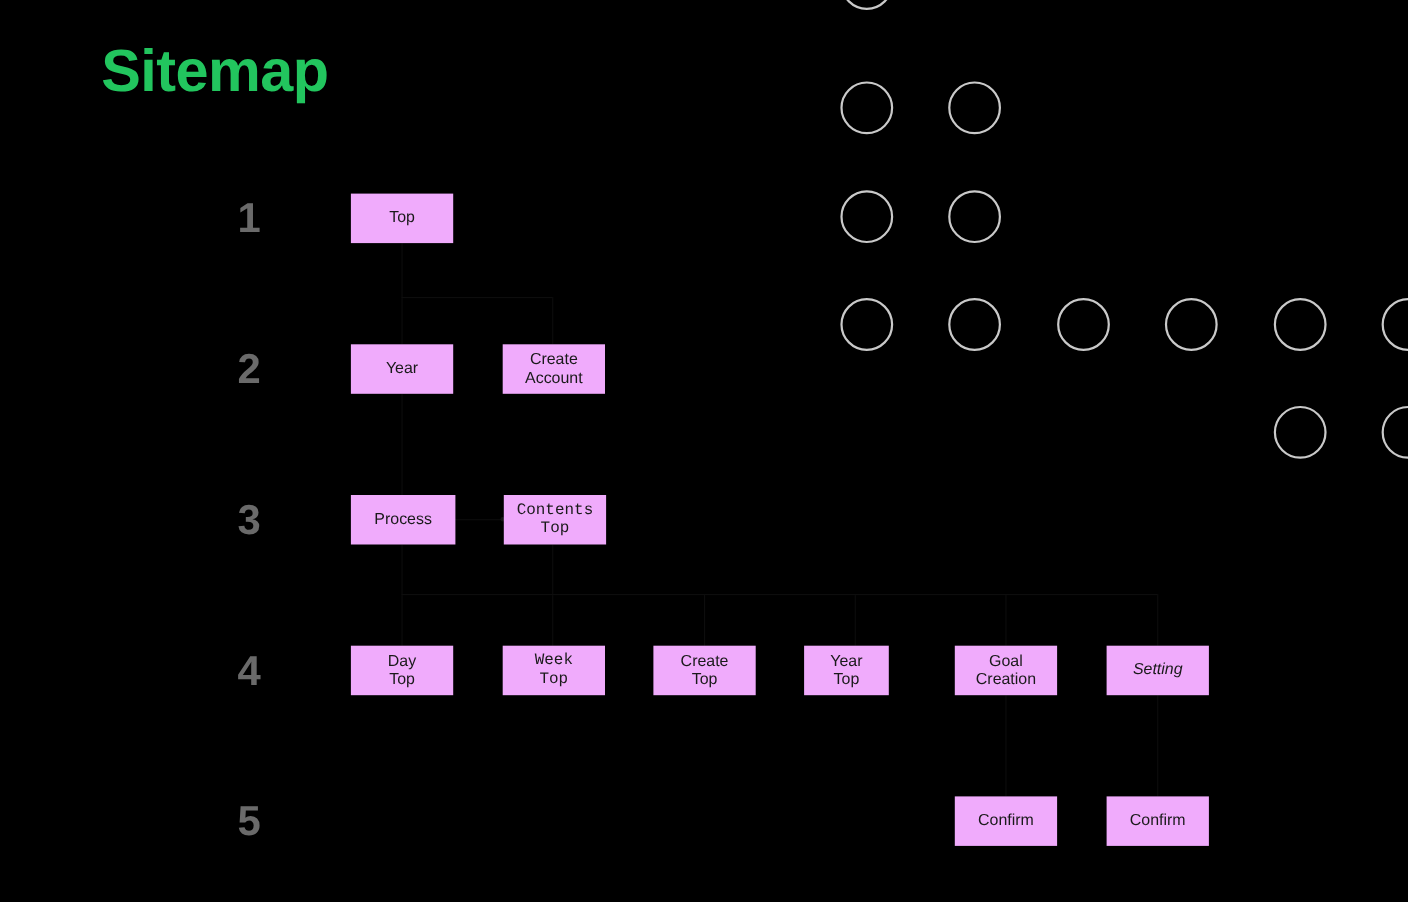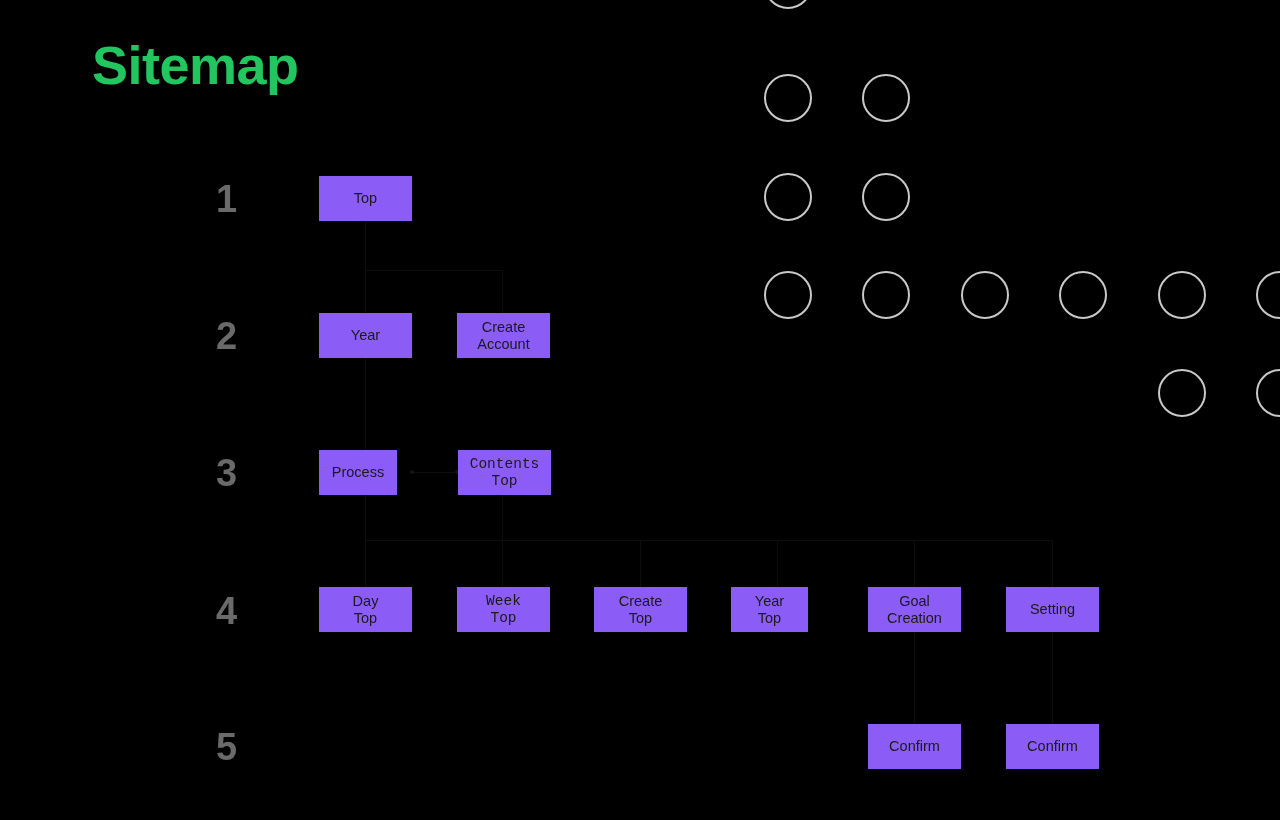--- a/index.html
+++ b/index.html
@@ -35,21 +35,21 @@
     font-size: 38px;
     font-weight: bold;
     color: #6a6a6a;
     line-height: 1;
     width: 40px;
     text-align: left;
   }
   
   .node-box {
     position: absolute;
-    background: #8b5cf6;
+    background: #f0abfc;
     color: #1a1a1a;
     font-size: 14.5px;
     line-height: 17px;
     display: flex;
     align-items: center;
     justify-content: center;
     text-align: center;
     box-sizing: border-box;
     padding: 20px 4px;
     white-space: pre-line;
@@ -126,31 +126,31 @@
       <div class="node-circle" style="left: 1158px; top: 271px; width: 48px; height: 48px;"></div>
       <div class="node-circle" style="left: 1256px; top: 271px; width: 48px; height: 48px;"></div>
       <div class="node-circle" style="left: 1158px; top: 369px; width: 48px; height: 48px;"></div>
       <div class="node-circle" style="left: 1256px; top: 369px; width: 48px; height: 48px;"></div>
     </div>
   <div id="boxes-layer">
       <div class="node-box" style="left: 319px; top: 176px; width: 93px; height: 45px;">Top</div>
       <div class="node-box" style="left: 319px; top: 313px; width: 93px; height: 45px;">Year</div>
       <div class="node-box" style="left: 457px; top: 313px; width: 93px; height: 45px;">Create
 Account</div>
-      <div class="node-box" style="left: 319px; top: 450px; width: 78px; height: 45px;">Process</div>
+      <div class="node-box" style="left: 319px; top: 450px; width: 95px; height: 45px;">Process</div>
       <div class="node-box" style="left: 458px; top: 450px; width: 93px; height: 45px; font-family: Liberation Mono, monospace;">Contents
 Top</div>
       <div class="node-box" style="left: 319px; top: 587px; width: 93px; height: 45px;">Day
 Top</div>
       <div class="node-box" style="left: 457px; top: 587px; width: 93px; height: 45px; font-family: Liberation Mono, monospace;">Week
 Top</div>
       <div class="node-box" style="left: 594px; top: 587px; width: 93px; height: 45px;">Create
 Top</div>
       <div class="node-box" style="left: 731px; top: 587px; width: 77px; height: 45px;">Year
 Top</div>
       <div class="node-box" style="left: 868px; top: 587px; width: 93px; height: 45px;">Goal
 Creation</div>
-      <div class="node-box" style="left: 1006px; top: 587px; width: 93px; height: 45px;">Setting</div>
+      <div class="node-box" style="left: 1006px; top: 587px; width: 93px; height: 45px; font-style: italic;">Setting</div>
       <div class="node-box" style="left: 868px; top: 724px; width: 93px; height: 45px;">Confirm</div>
       <div class="node-box" style="left: 1006px; top: 724px; width: 93px; height: 45px;">Confirm</div>
     </div>
 
 </div>
 
 </body></html>

